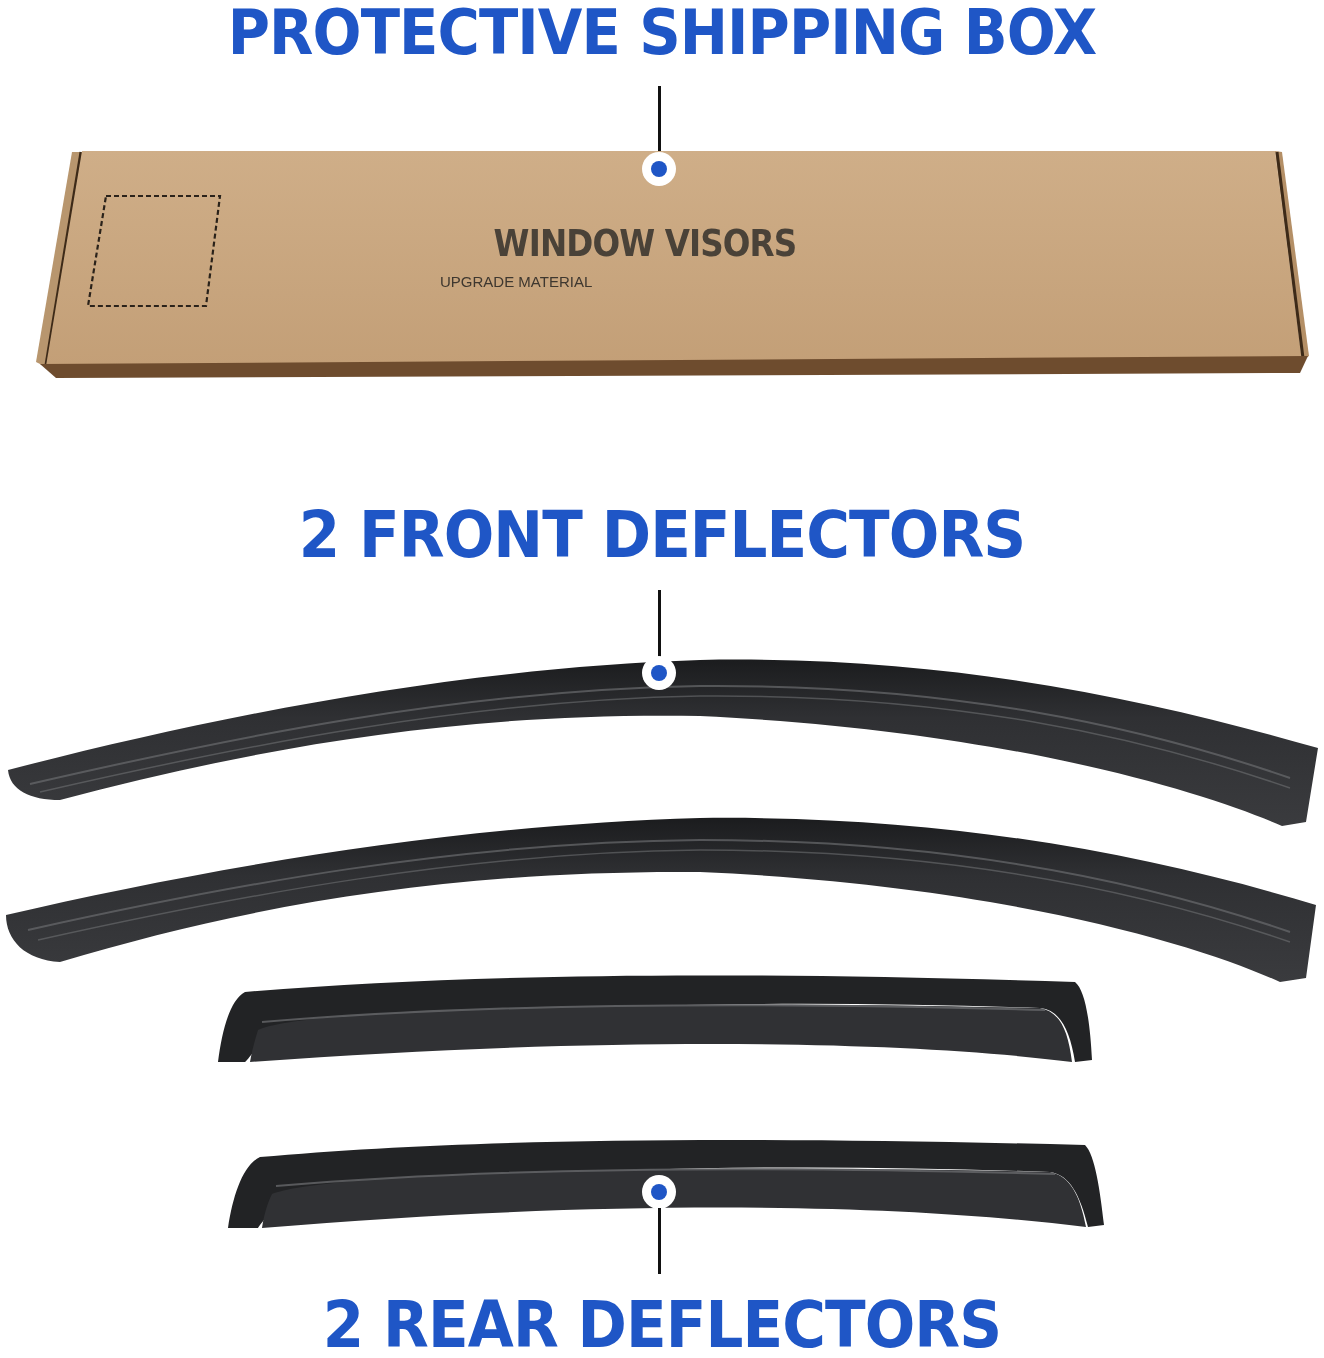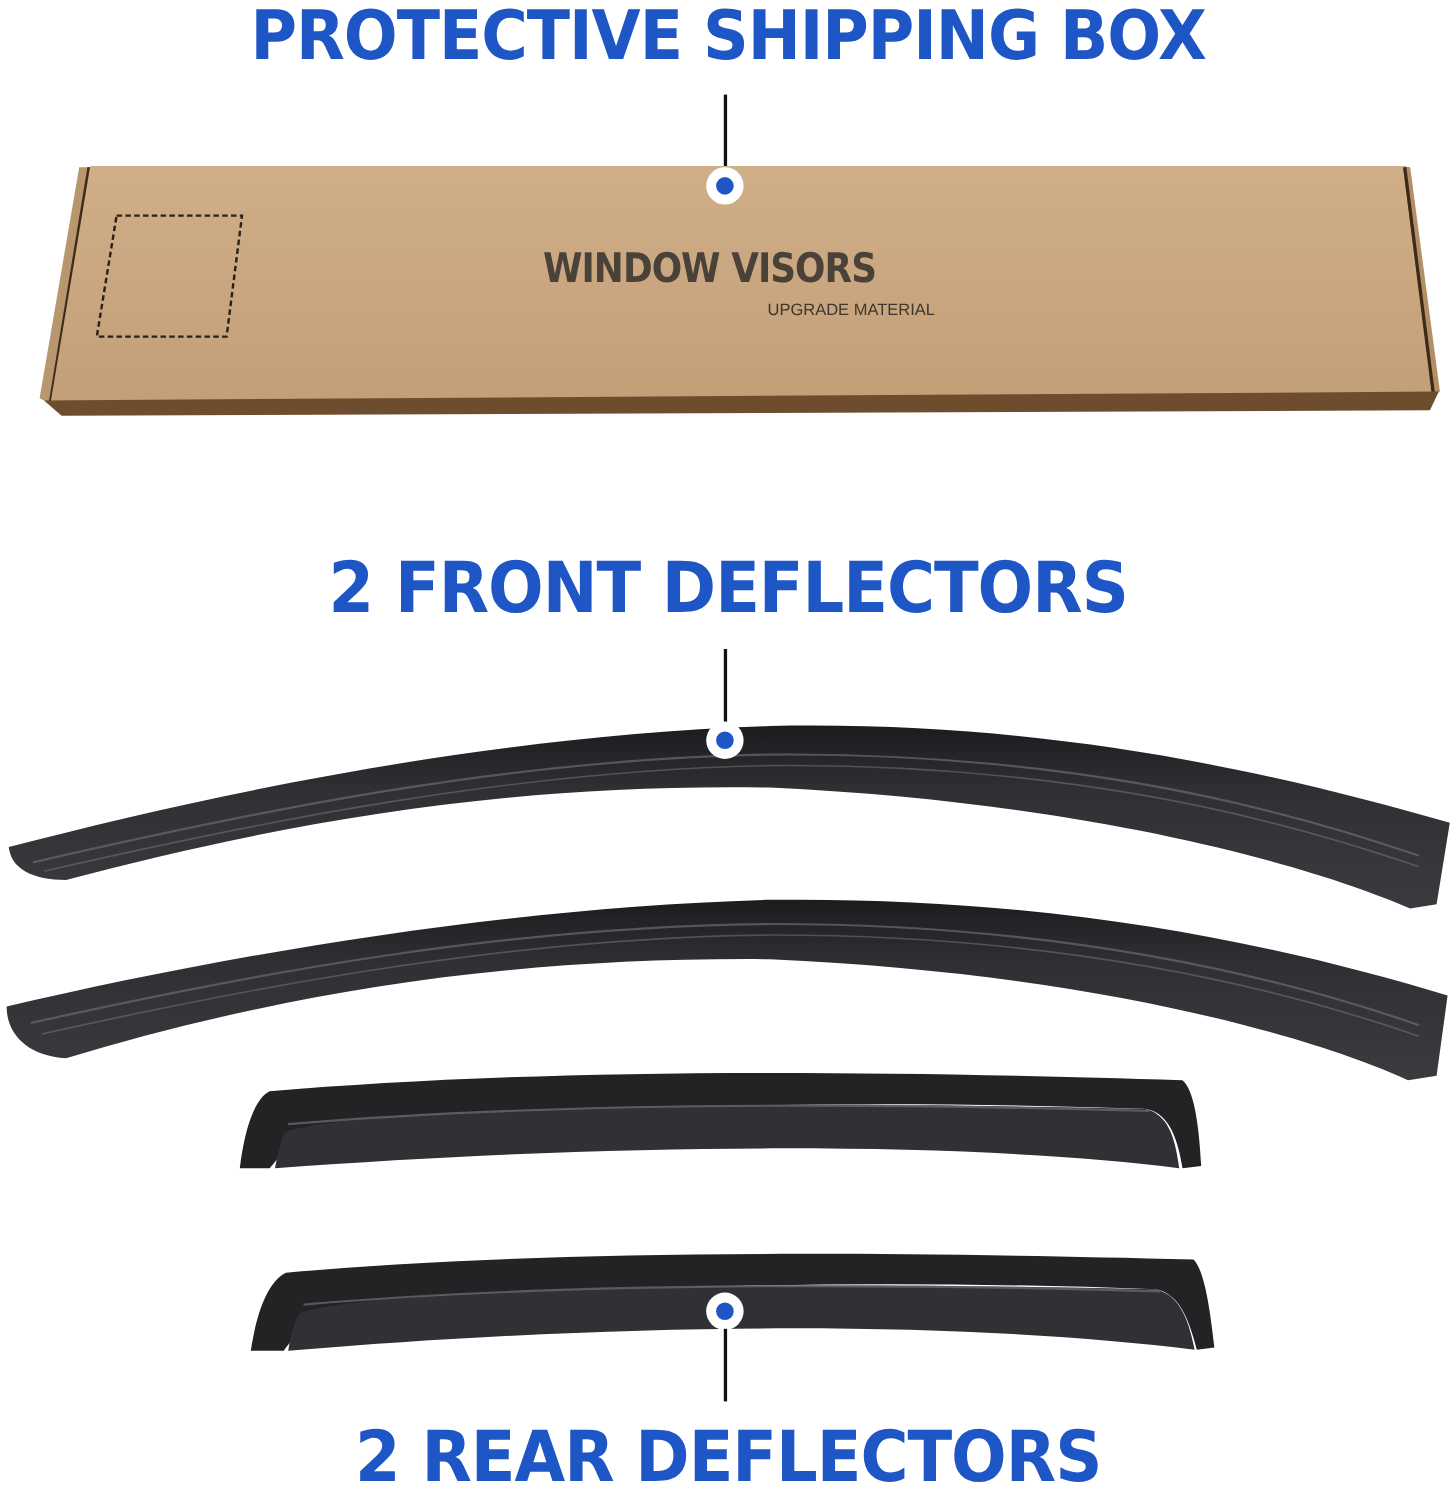--- a/index.html
+++ b/index.html
@@ -24,21 +24,21 @@
   }
 
   .scene { position: absolute; left: 0; top: 0; }
 
   .box-text-main {
     position: absolute; left: 440px; top: 222px; width: 410px; text-align: center;
     font-family: "DejaVu Sans", sans-serif; font-weight: bold; font-size: 37px;
     color: #4a4238; letter-spacing: -1px; transform: scaleX(0.88);
   }
   .box-text-sub {
-    position: absolute; left: 440px; top: 273px; width: 410px; text-align: right;
+    position: absolute; left: 440px; top: 273px; width: 410px; text-align: left;
     font-family: "Liberation Sans", sans-serif; font-size: 15px; color: #3e372f;
   }
 </style>
 </head>
 <body>
 
 <div class="heading" id="h-box">PROTECTIVE SHIPPING BOX</div>
 
 <div class="leader" style="left:658px; top:86px; height:70px;"></div>
 

